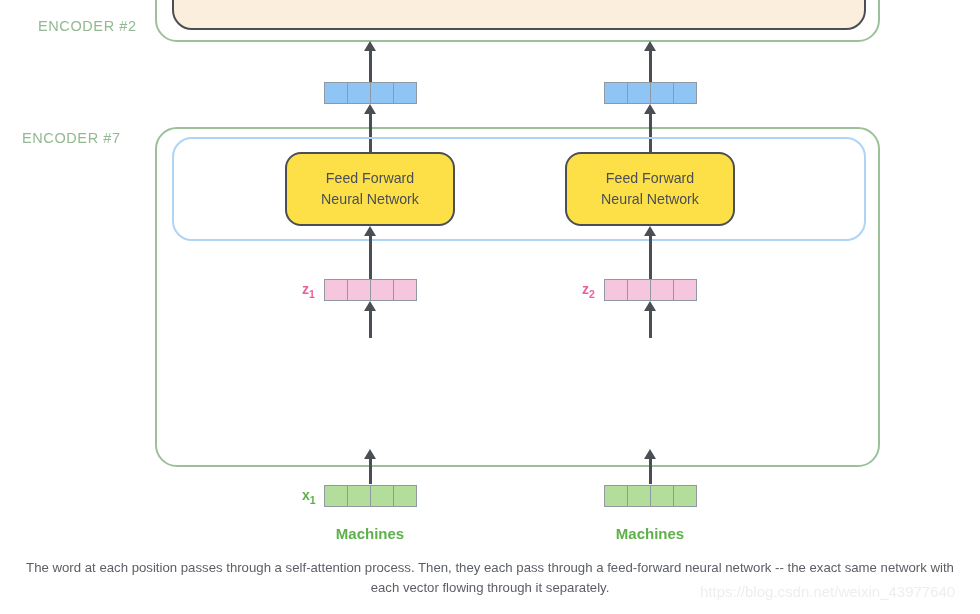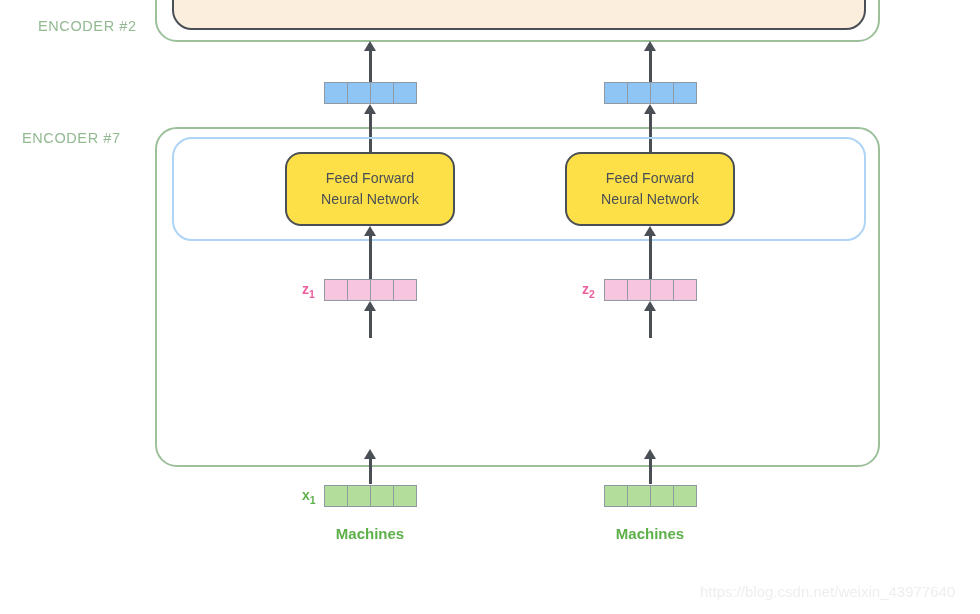--- a/index.html
+++ b/index.html
@@ -315,15 +315,16 @@
   <div class="vector vec-green" id="vec-x2">
     <div class="cell"></div>
     <div class="cell"></div>
     <div class="cell"></div>
     <div class="cell"></div>
   </div>
 
   <div class="word-label" id="word-1">Machines</div>
   <div class="word-label" id="word-2">Machines</div>
 
+  <div id="caption">The word at each position passes through a self-attention process. Then, they each pass through a feed-forward neural network -- the exact same network with each vector flowing through it separately.</div>
   <div id="watermark">https://blog.csdn.net/weixin_43977640</div>
 
 </div>
 
 </body></html>

